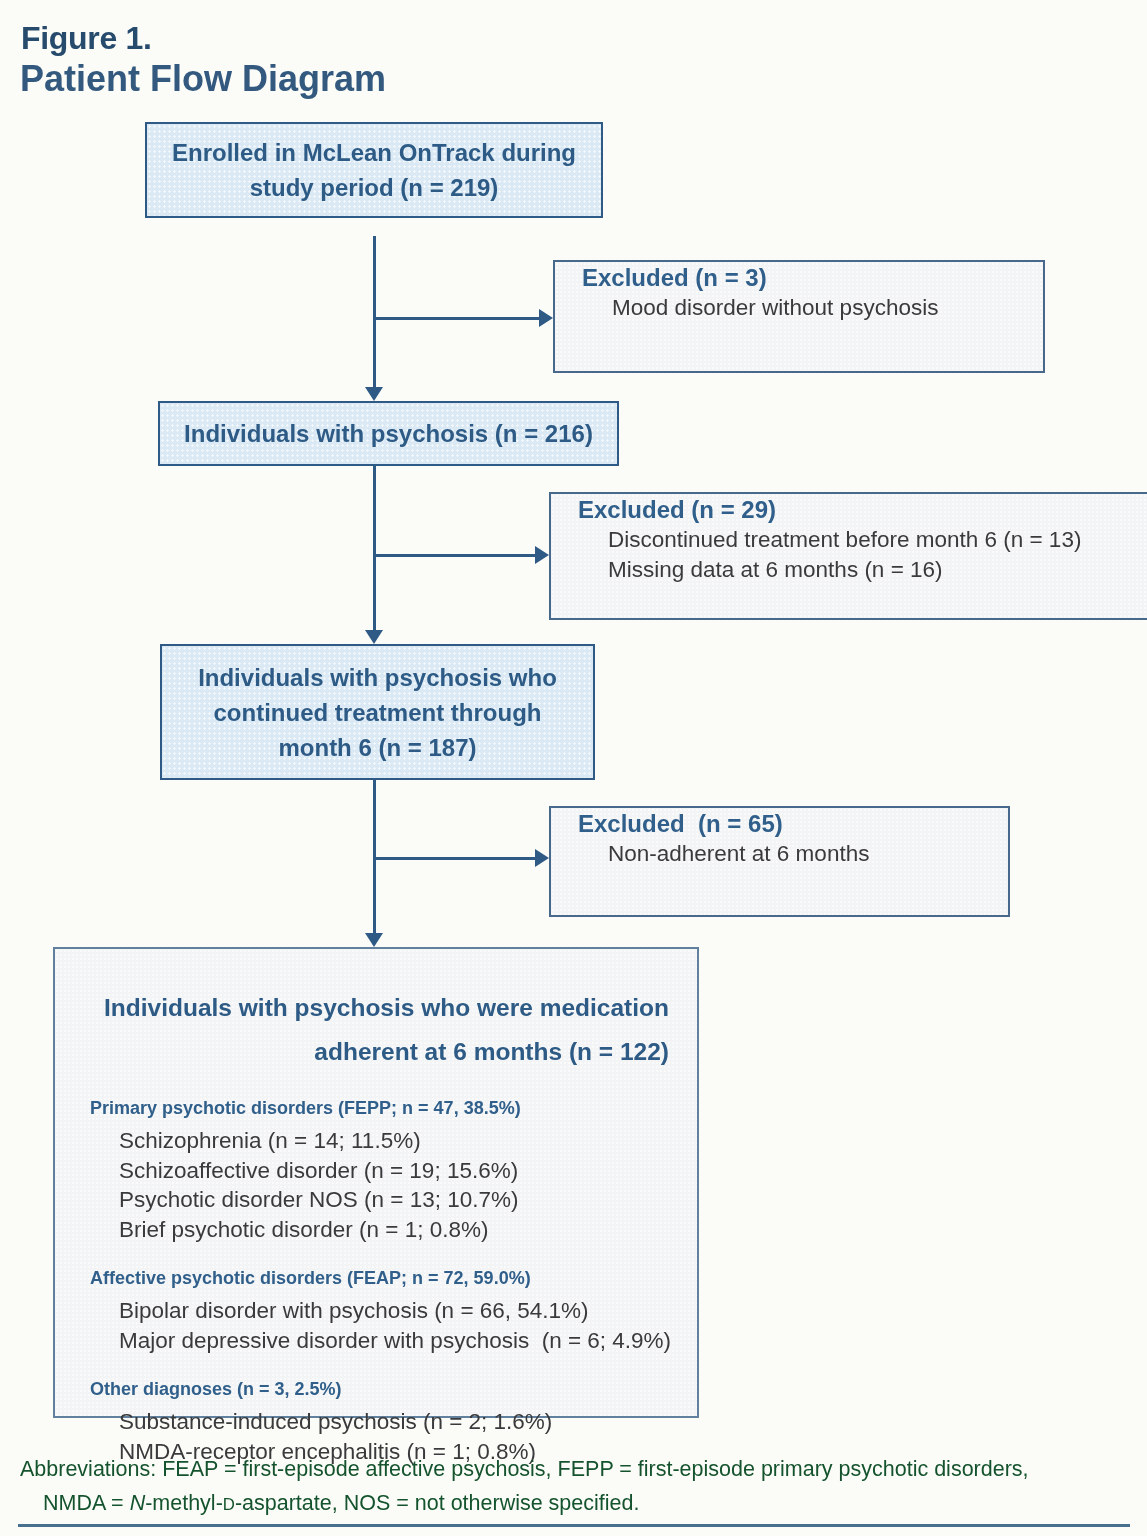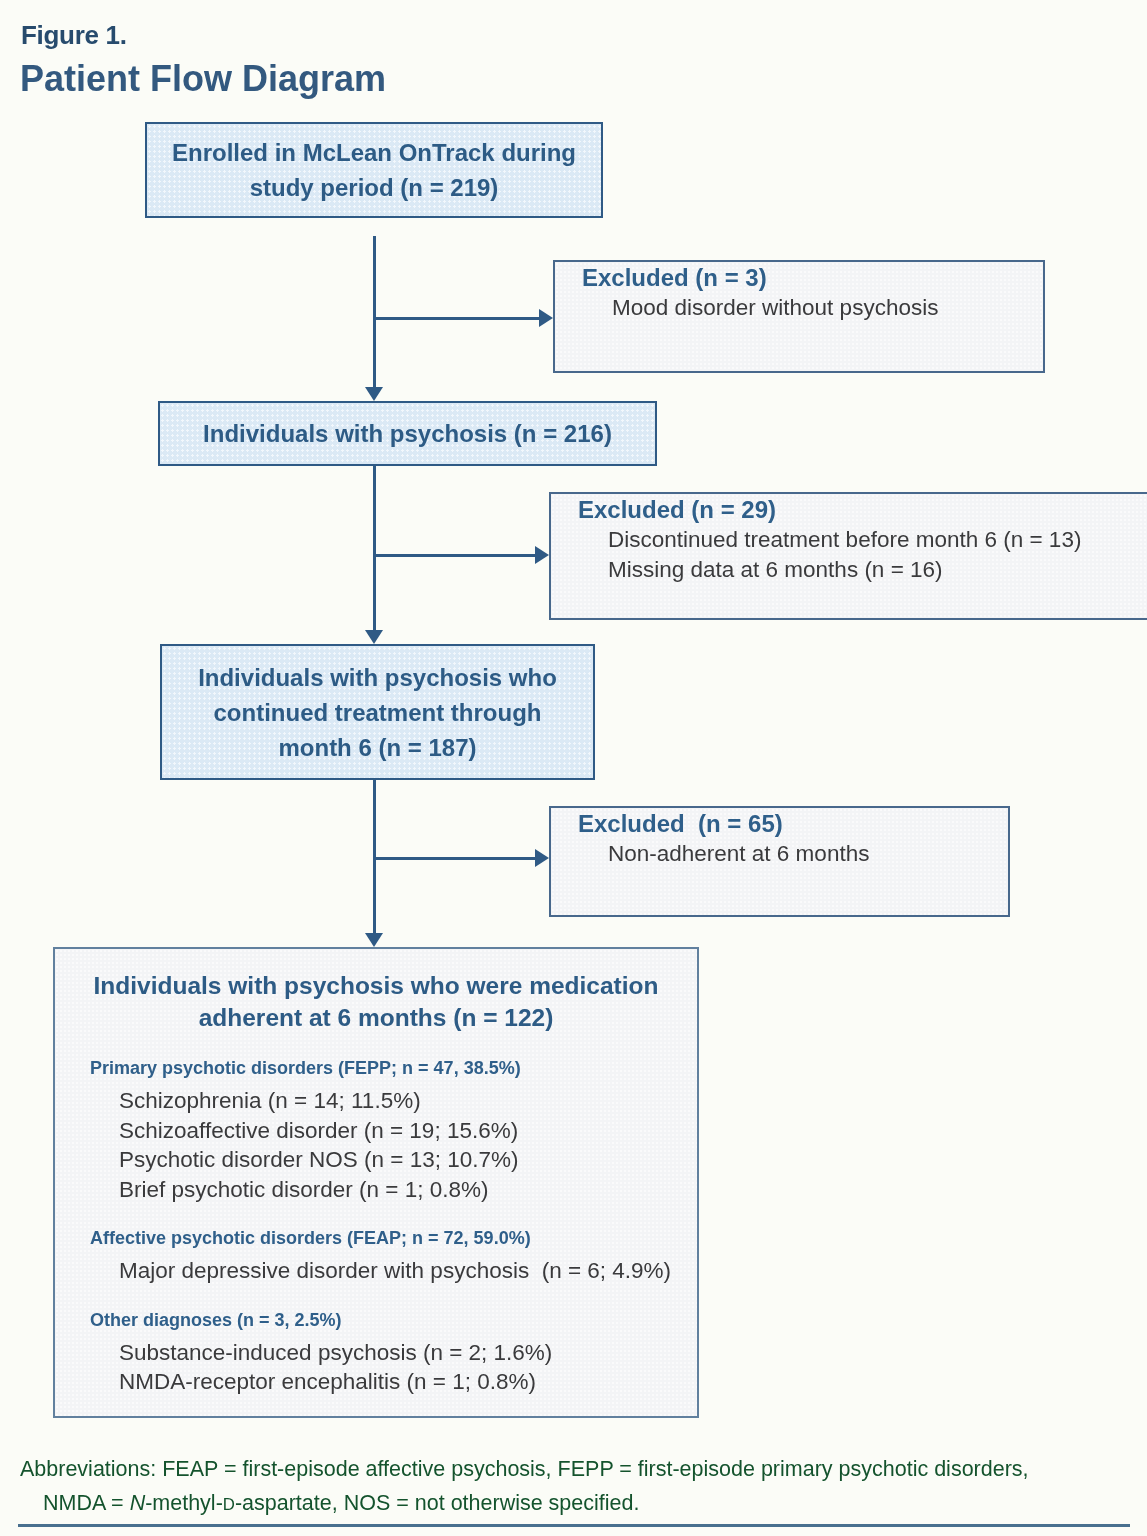--- a/index.html
+++ b/index.html
@@ -4,21 +4,21 @@
 <style>
   html,body { margin:0; padding:0; background:#fbfcf7; }
   #canvas {
     position:relative; width:1147px; height:1536px;
     background:#fbfcf7;
     font-family:"Liberation Sans", sans-serif;
     overflow:hidden;
   }
   .fig-label {
     position:absolute; left:21px; top:20px;
-    font-size:26px; font-weight:700; color:#274b6d; letter-spacing:-0.3px;
+    font-size:32px; font-weight:700; color:#274b6d; letter-spacing:-0.3px;
   }
   .fig-title {
     position:absolute; left:20px; top:58px;
     font-size:36px; font-weight:700; color:#33597f;
   }
   .bluebox {
     position:absolute; box-sizing:border-box;
     background-color:#dbe9f5;
     background-image:radial-gradient(rgba(255,255,255,0.65) 1px, transparent 1.3px);
     background-size:5px 5px;
@@ -47,21 +47,21 @@
     position:absolute; box-sizing:border-box;
     left:53px; top:947px; width:646px; height:471px;
     background-color:#f3f4f6;
     background-image:radial-gradient(rgba(255,255,255,0.55) 1px, transparent 1.3px);
     background-size:4px 4px;
     border:2px solid #61809e;
     padding-top:21px;
   }
   .finalbox .fb-title {
     font-size:24.5px; font-weight:700; color:#2d5b85;
-    text-align:center; line-height:32px; margin:0 auto; max-width:586px;
+    text-align:right; line-height:44px; margin:16px auto; max-width:586px;
   }
   .fb-group { margin-top:19px; }
   .fb-group .fb-header {
     font-size:18px; font-weight:700; color:#2f5f8a;
     margin-left:35px; line-height:31px; margin-bottom:2px;
   }
   .fb-group .fb-item {
     font-size:22.5px; color:#3a3a3c; margin-left:64px; line-height:29.5px;
     white-space:pre-wrap;
   }
@@ -104,21 +104,21 @@
   <div class="vline" style="left:373px; top:236px; height:152px;"></div>
   <div class="arrow-down" style="left:365px; top:387px;"></div>
   <div class="hline" style="left:374px; top:317px; width:165px;"></div>
   <div class="arrow-right" style="left:539px; top:309px;"></div>
 
   <div class="graybox" style="left:553px; top:260px; width:492px; height:113px;">
     <div class="gb-title">Excluded (n = 3)</div>
     <div class="gb-item">Mood disorder without psychosis</div>
   </div>
 
-  <div class="bluebox" style="left:158px; top:401px; width:499px; height:65px;">
+  <div class="bluebox" style="left:158px; top:401px; width:461px; height:65px;">
     <span class="bb-text">Individuals with psychosis (n = 216)</span>
   </div>
 
   <div class="vline" style="left:373px; top:466px; height:164px;"></div>
   <div class="arrow-down" style="left:365px; top:630px;"></div>
   <div class="hline" style="left:374px; top:554px; width:161px;"></div>
   <div class="arrow-right" style="left:535px; top:546px;"></div>
 
   <div class="graybox" style="left:549px; top:492px; width:600px; height:128px;">
     <div class="gb-title">Excluded (n = 29)</div>
@@ -146,20 +146,21 @@
     <div class="fb-group">
       <div class="fb-header">Primary psychotic disorders (FEPP; n = 47, 38.5%)</div>
       <div class="fb-item">Schizophrenia (n = 14; 11.5%)</div>
       <div class="fb-item">Schizoaffective disorder (n = 19; 15.6%)</div>
       <div class="fb-item">Psychotic disorder NOS (n = 13; 10.7%)</div>
       <div class="fb-item">Brief psychotic disorder (n = 1; 0.8%)</div>
     </div>
 
     <div class="fb-group">
       <div class="fb-header">Affective psychotic disorders (FEAP; n = 72, 59.0%)</div>
+      <div class="fb-item">Bipolar disorder with psychosis (n = 66, 54.1%)</div>
       <div class="fb-item">Major depressive disorder with psychosis  (n = 6; 4.9%)</div>
     </div>
 
     <div class="fb-group">
       <div class="fb-header">Other diagnoses (n = 3, 2.5%)</div>
       <div class="fb-item">Substance-induced psychosis (n = 2; 1.6%)</div>
       <div class="fb-item">NMDA-receptor encephalitis (n = 1; 0.8%)</div>
     </div>
   </div>
 

